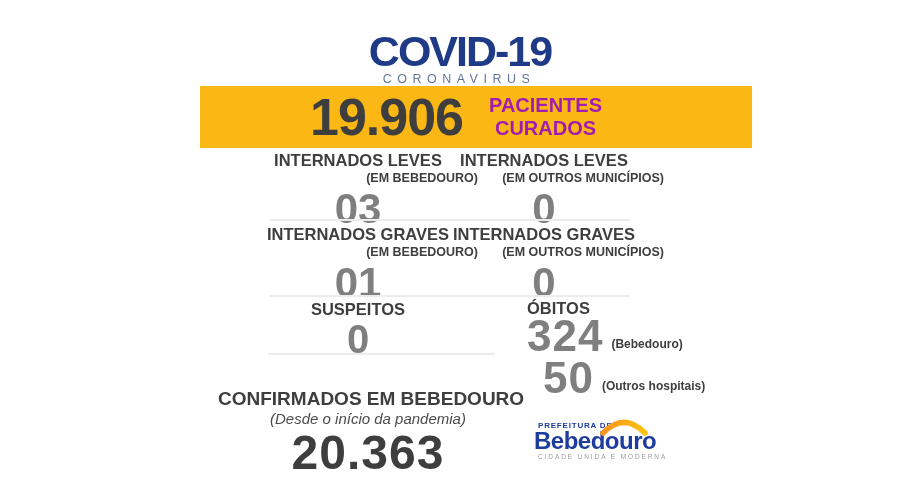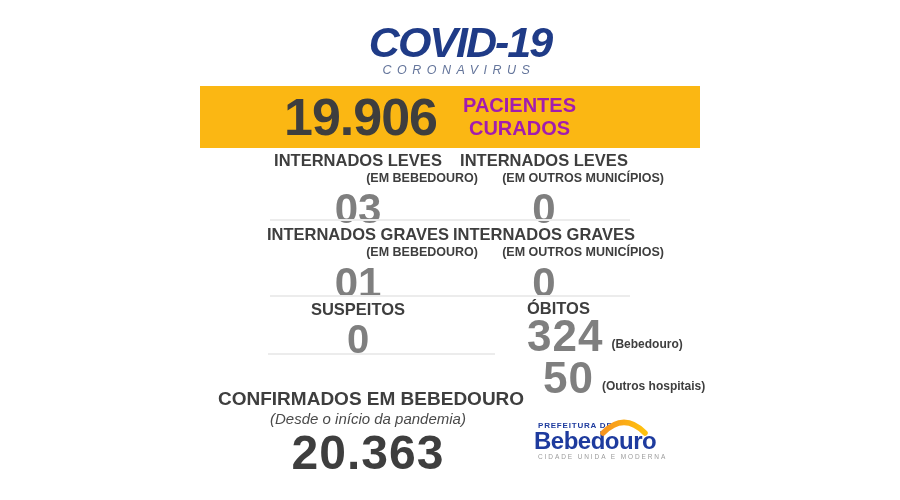--- a/index.html
+++ b/index.html
@@ -8,23 +8,22 @@
     width: 900px;
     height: 500px;
     background: #ffffff;
     font-family: "Liberation Sans", sans-serif;
     overflow: hidden;
   }
 
   
   .covid-logo {
     position: absolute;
-    left: 310px; top: 22px; width: 300px;
-    text-align: center;
-    font-style: italic;
+    left: 310px; top: 31px; width: 300px;
+    text-align: center;
   }
   .covid-logo-inner { display: inline-block; }
   .covid-title {
     font-size: 43px;
     font-weight: bold;
     letter-spacing: -2px;
     color: #1f3b87;
     line-height: 40px;
     white-space: nowrap;
   }
@@ -34,21 +33,21 @@
     font-size: 12.5px;
     letter-spacing: 5.5px;
     color: #64759b;
     margin-top: 1px;
     white-space: nowrap;
   }
 
   
   .banner {
     position: absolute;
-    left: 200px; top: 86px; width: 500px; height: 62px;
+    left: 200px; top: 86px; width: 552px; height: 62px;
     background: #fbb713;
     display: flex;
     align-items: center;
     justify-content: center;
     gap: 26px;
     padding-right: 40px;
     box-sizing: border-box;
   }
   .banner-value {
     font-size: 52px;

